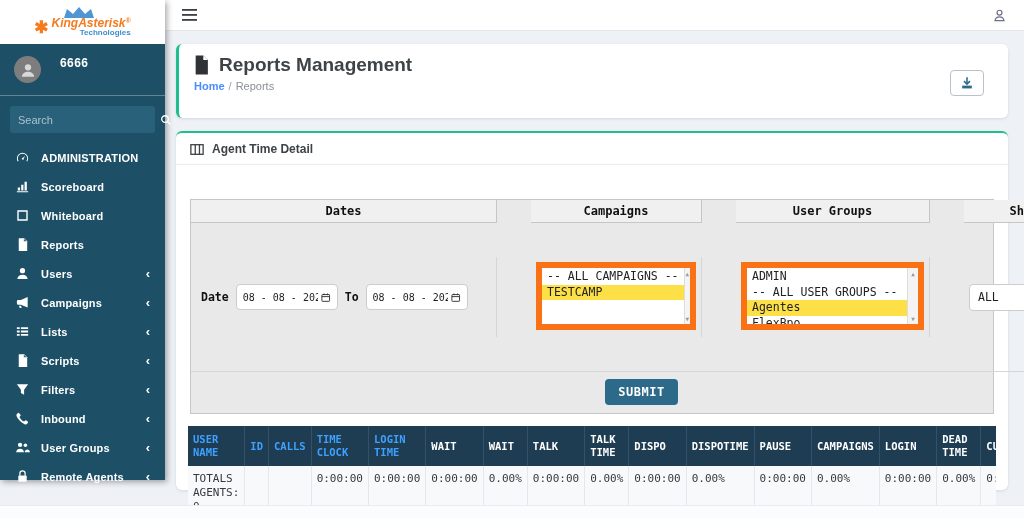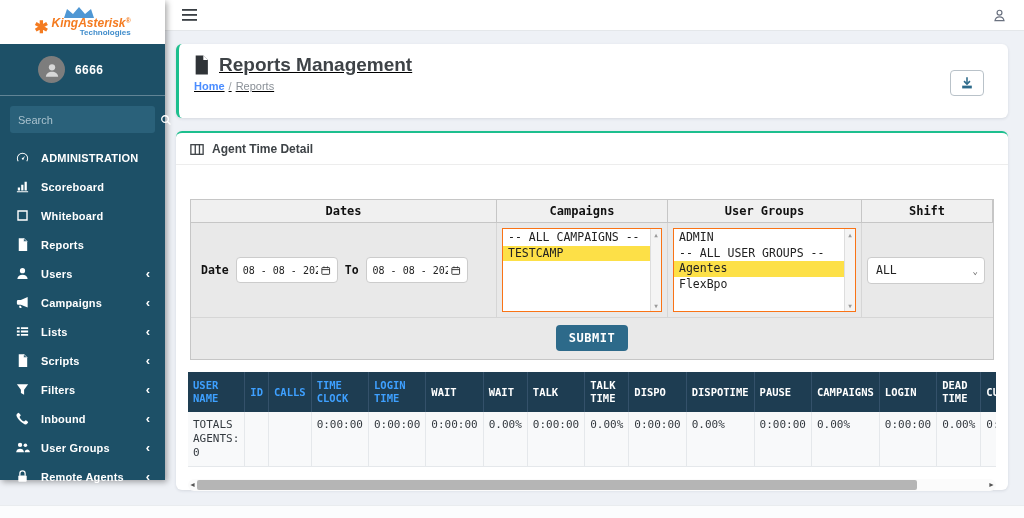--- a/index.html
+++ b/index.html
@@ -10,21 +10,21 @@
   
   .sidebar { position:absolute; left:0; top:0; width:165px; height:480px; background:#1d5067;
              box-shadow:2px 2px 6px rgba(0,0,0,.35); z-index:5; }
   .logo-area { height:44px; background:#fff; display:flex; align-items:center; justify-content:center; gap:3px; }
   .logo-star { color:#f47b20; font-size:17px; font-weight:bold; margin-top:10px; }
   .logo-text { display:flex; flex-direction:column; align-items:flex-start; line-height:1; }
   .logo-crown { margin-left:10px; margin-bottom:-2px; }
   .logo-name { color:#f47b20; font-weight:bold; font-size:12px; font-style:italic; }
   .logo-reg { font-size:7px; vertical-align:top; }
   .logo-tag { color:#3f8ccb; font-size:8px; font-weight:bold; align-self:flex-end; }
-  .user-row { display:flex; align-items:center; gap:10px; padding:12px 14px 10px;margin-left:24px; }
+  .user-row { display:flex; align-items:flex-start; gap:19px; padding:12px 14px 10px; }
   .avatar { width:27px; height:27px; border-radius:50%; background:#7d7d7d; display:flex; align-items:center; justify-content:center; overflow:hidden; }
   .user-name { color:#fff; font-weight:bold; font-size:12px; letter-spacing:.4px; }
   .sb-divider { height:1px; background:rgba(255,255,255,.3); margin:2px 0 10px; }
   .search-box { margin:0 10px 10px; background:#2a617a; border-radius:3px; height:27px;
                 display:flex; align-items:center; padding:0 8px; }
   .search-box input { flex:1; background:transparent; border:none; outline:none; color:#fff; font-size:11px; }
   .search-box input::placeholder { color:#a9c2ce; }
   .nav-item { display:flex; align-items:center; gap:11px; padding:7px 15px; cursor:pointer; }
   .nav-icon { width:15px; height:15px; flex:0 0 15px; display:flex; }
   .nav-icon svg { width:15px; height:15px; }
@@ -32,48 +32,48 @@
   .chev { color:#fff; font-size:13px; font-weight:bold; line-height:10px; }
 
   
   .main { position:absolute; left:165px; top:0; right:0; bottom:0; }
   .topbar { height:31px; background:#fff; border-bottom:1px solid #e4e7ea; display:flex; align-items:center;
             justify-content:space-between; padding:0 15px; }
   .iconbtn { background:none; border:none; cursor:pointer; display:flex; padding:2px; }
   .content { padding:13px 16px 0 11px; }
 
   .card { background:#fff; border-radius:6px; box-shadow:0 1px 3px rgba(40,50,70,.12); }
-  .head-card { border-left:3px solid #1dbf8e; padding:10px 16px 9px 14px; position:relative; height:74px;text-decoration:underline; }
+  .head-card { border-left:3px solid #1dbf8e; padding:10px 16px 9px 14px; position:relative; height:74px; }
   .title-row { display:flex; align-items:center; gap:9px; }
   .page-title { font-size:19px; font-weight:bold; color:#3e4347; }
   .breadcrumb { margin-top:4px; margin-left:1px; font-size:11px; }
   .bc-home { color:#4a8cff; text-decoration:none; font-weight:bold; cursor:pointer; }
   .bc-sep { color:#9aa0a6; margin:0 4px; }
   .bc-cur { color:#8a9097; }
   .dl-btn { position:absolute; right:24px; top:26px; width:34px; height:26px; background:#fff;
             border:1px solid #b9c2c9; border-radius:4px; cursor:pointer; display:flex; align-items:center; justify-content:center; }
 
   .panel-card { margin-top:13px; border-top:2px solid #1dbf8e; height:359px; }
   .panel-head { display:flex; align-items:center; gap:8px; padding:9px 14px 8px; border-bottom:1px solid #ededed; }
   .panel-title { font-size:12px; color:#3e4347; font-weight:bold; }
 
   
   .form-grid { margin:34px 14px 0; border:1px solid #c6c6c6; background:#e9e9e9;
-               display:grid; grid-template-columns:306px 171px 194px 1fr; }
+               display:grid; grid-template-columns:306px 171px 194px 1fr;gap:34px; }
   .fh { background:#f0f0f0; border-right:1px solid #c6c6c6; border-bottom:1px solid #c6c6c6;
         text-align:center; font-size:12px; font-weight:bold; padding:4px 0; color:#111; }
   .fh:last-of-type { border-right:none; }
   .fc { padding:5px; min-height:80px; border-right:1px solid #d6d6d6; display:flex; align-items:center; }
   .fc:nth-of-type(8) { border-right:none; }
   .date-cell { gap:7px; padding-left:10px; }
   .flabel { font-size:11.5px; font-weight:bold; color:#111; }
   .date-box { background:#fff; border:1px solid #ccc; border-radius:4px; height:26px; width:102px;
               display:flex; align-items:center; padding:0 6px; gap:3px; }
   .date-box input { border:none; outline:none; width:100%; font-size:10px; font-family:"DejaVu Sans Mono", monospace; color:#222; }
-  .listbox { background:#fff; border:1px solid #f97316; width:100%; height:84px; align-self:flex-start;
+  .listbox { background:#fff; border:6px solid #f97316; width:100%; height:68px; align-self:flex-start;
              display:flex; font-size:11.5px; overflow:hidden; }
   .opts { flex:1; padding-top:1px; }
   .opt { padding:0 5px; line-height:15.5px; white-space:nowrap; color:#222; cursor:pointer; }
   .opt.sel { background:#fde047; }
   .lb-scroll { width:11px; background:#f4f4f4; border-left:1px solid #ddd; display:flex; flex-direction:column;
                justify-content:space-between; align-items:center; font-size:6px; color:#9a9a9a; padding:2px 0; }
   .shift-cell { justify-content:flex-start; }
   .shift-sel { position:relative; width:118px; }
   .shift-sel select { width:100%; height:27px; border:1px solid #ccc; border-radius:4px; background:#fff;
                       font-family:"DejaVu Sans Mono", monospace; font-size:11.5px; color:#222; padding:0 20px 0 8px;

